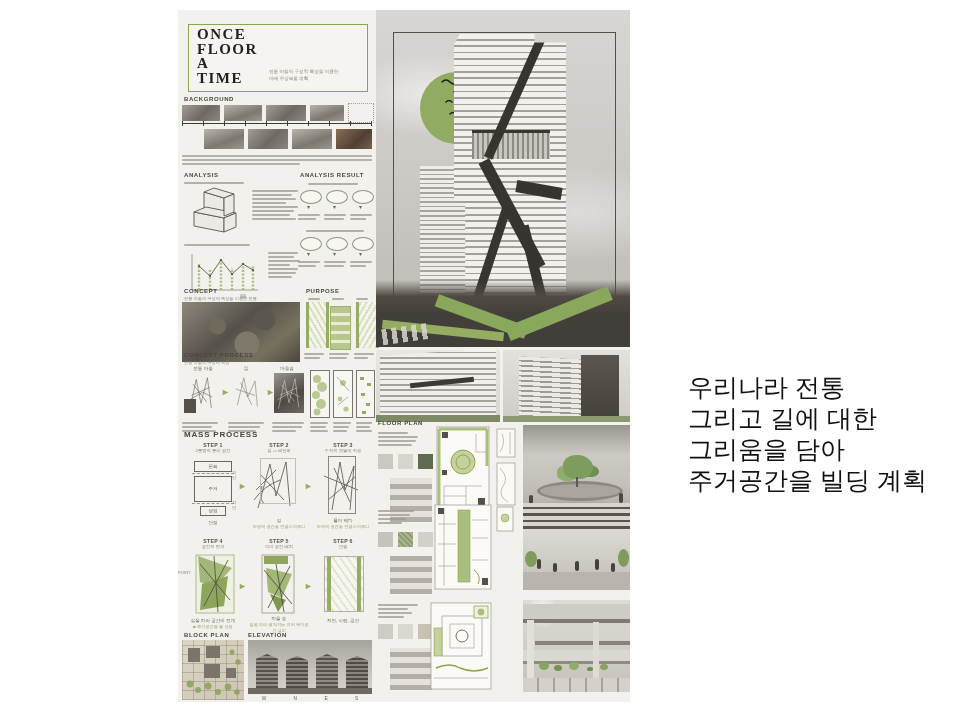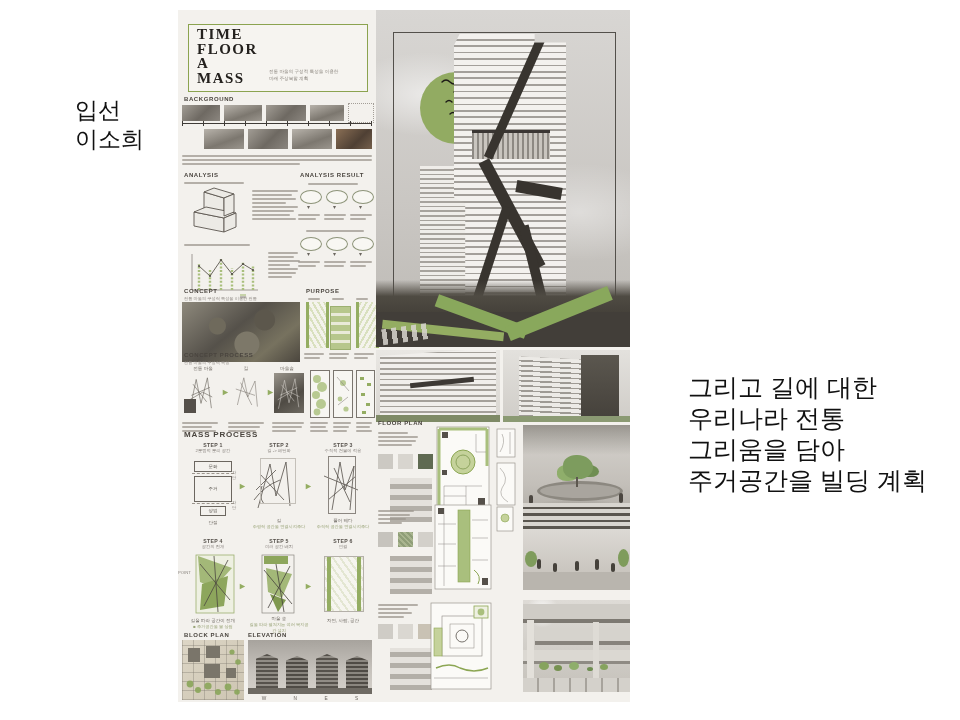--- a/index.html
+++ b/index.html
@@ -33,40 +33,36 @@
 
 <div class="stage">
 
   <svg width="0" height="0" class="abs">
     <defs>
       <path id="scr" d="M6 46 L14 8 L20 38 L28 6 L33 44 M8 28 L31 18 M10 14 L27 36 M5 34 L22 24 L34 30"></path>
       <path id="scr2" d="M8 40 L16 6 L21 30 L30 10 L33 42 M6 20 L30 28 M12 12 L26 40"></path>
     </defs>
   </svg>
 
-  <div class="cap" style="left:75px;top:96px;font-size:23px;line-height:29px;">
-    <div>입선</div>
-    <div>이소희</div>
-  </div>
 
   <div class="cap" style="left:688px;top:372px;font-size:25px;line-height:31px;">
+    <div>우리나라 전통</div>
     <div>그리고 길에 대한</div>
-    <div>우리나라 전통</div>
     <div>그리움을 담아</div>
     <div>주거공간을 빌딩 계획</div>
   </div>
 
   <div class="poster">
 
     <div class="abs" style="left:10px;top:14px;width:178px;height:66px;border:1.5px solid #8ba34f;background:#f6f4f0;">
       <div class="abs" style="left:8px;top:2px;font-family:'Liberation Serif',serif;font-weight:bold;font-size:15px;line-height:14.5px;letter-spacing:1.5px;color:#24211e;">
-        <div>TIME</div>
+        <div>ONCE</div>
         <div>FLOOR</div>
         <div>A</div>
-        <div>MASS</div>
+        <div>TIME</div>
       </div>
       <div class="abs" style="left:80px;top:44px;width:95px;font-size:4.6px;color:#8a847d;line-height:1.45;">
         <div>전통 마을의 구성적 특성을 이용한</div>
         <div>미래 주상복합 계획</div>
       </div>
     </div>
 
     <div class="hdr" style="left:6px;top:86px;">BACKGROUND</div>
     <div class="abs photo" style="left:4px;top:95px;width:38px;height:16px;"></div>
     <div class="abs photo2" style="left:46px;top:95px;width:38px;height:16px;"></div>

